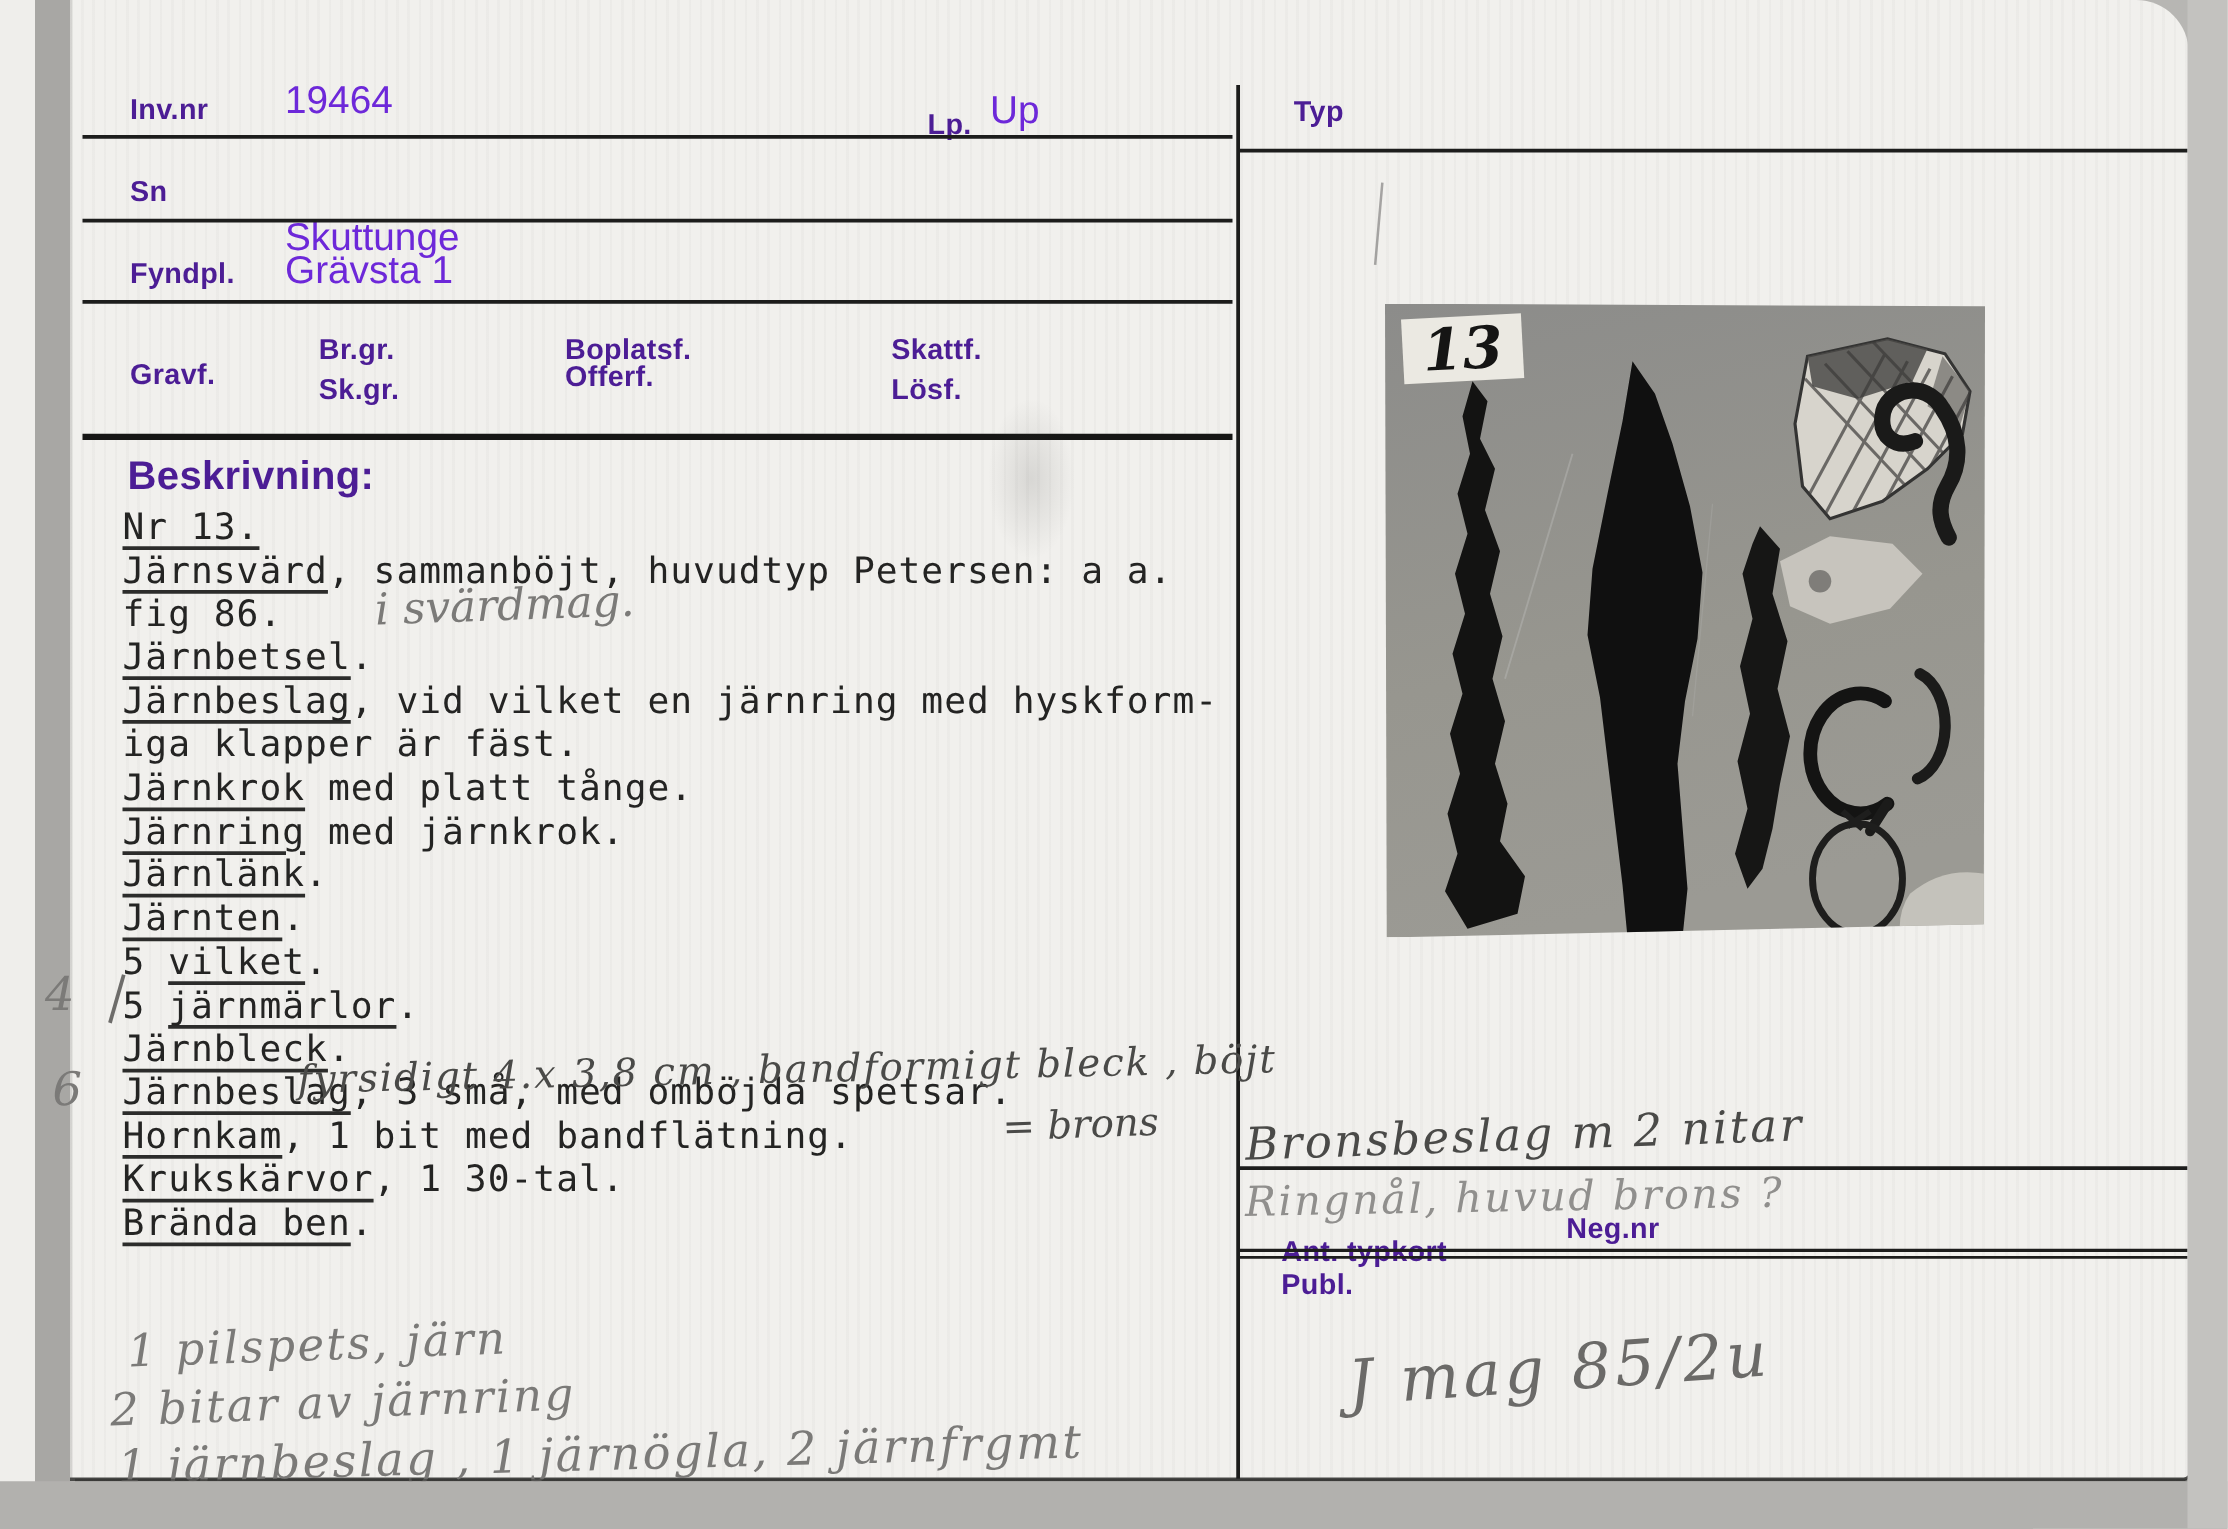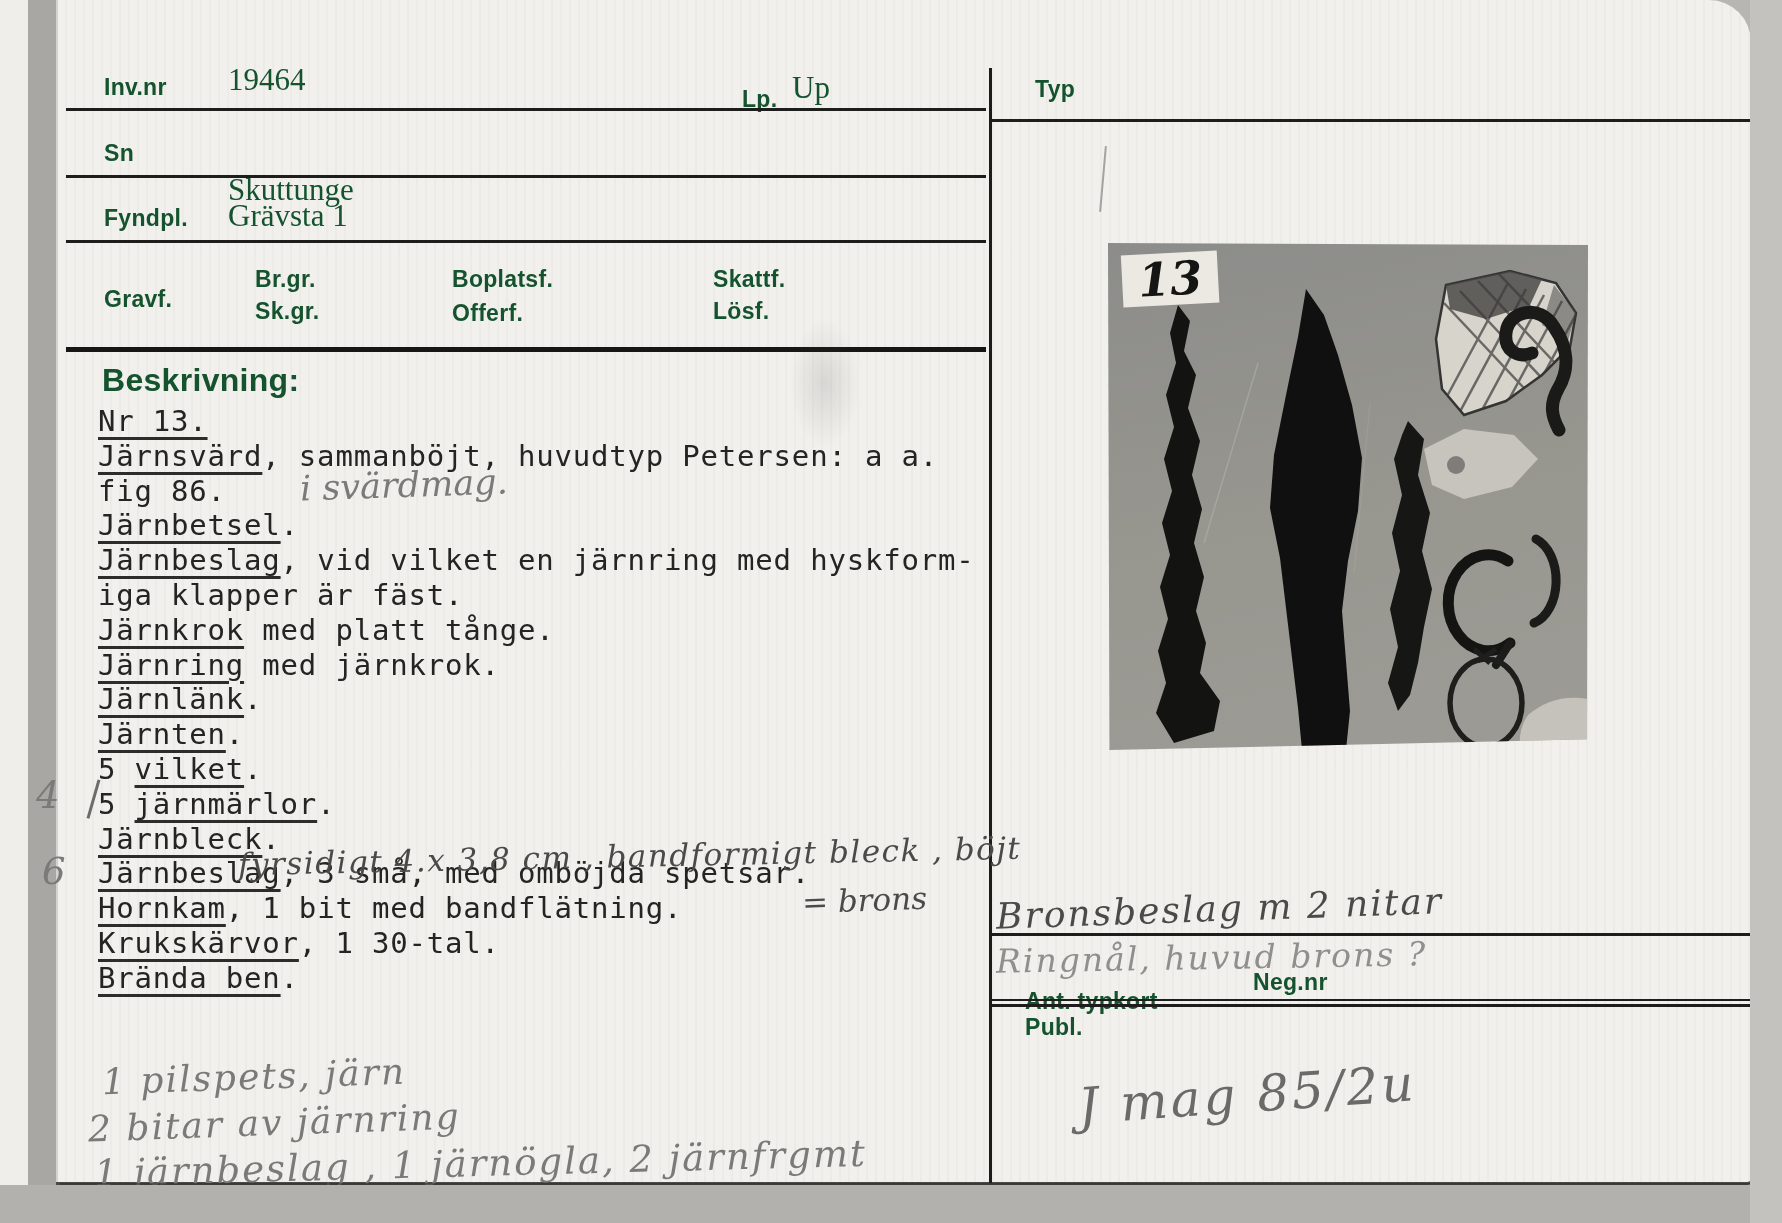--- a/index.html
+++ b/index.html
@@ -25,23 +25,23 @@
   #card .texture{
     position:absolute;left:0;top:0;right:0;bottom:0;border-radius:inherit;
     background:repeating-linear-gradient(90deg, rgba(90,90,88,.035) 0 2px, transparent 2px 9px);
     pointer-events:none;
   }
   .rule{background:#1d1d1c;height:3px;}
   .rule.thick{height:5px;background:#161615;}
   .rule.dbl{height:8px;background:linear-gradient(#1d1d1c 0 2.5px, transparent 2.5px 5.5px, #1d1d1c 5.5px 8px);}
   #divider{left:989px;top:68px;width:3px;height:1115px;background:#1c1c1b;}
   
-  .plabel{font-weight:bold;color:#14532d;font-size:23px;letter-spacing:.3px;}
-  
-  .type{font-family:Liberation Serif, serif;color:#14532d;font-size:31px;}
+  .plabel{font-weight:bold;color:#4c1d95;font-size:23px;letter-spacing:.3px;}
+  
+  .type{font-family:Liberation Sans, sans-serif;color:#6d28d9;font-size:31px;}
   #desc-lines{left:98px;top:404px;width:910px;font-family:"DejaVu Sans Mono",monospace;
     font-size:29px;line-height:34.8px;color:#242423;letter-spacing:.8px;white-space:nowrap;}
   .tline span.u{text-decoration:underline;text-decoration-thickness:3px;text-underline-offset:6px;text-decoration-color:#2c2c2b;}
   .tline span.strike{text-decoration:line-through;text-decoration-thickness:3px;}
   .tline span.u.strike{text-decoration:underline line-through;text-decoration-thickness:3px;text-underline-offset:6px;}
   
   .hand{font-family:"DejaVu Serif",serif;font-style:italic;white-space:nowrap;}
   .pencil{color:#7b7a78;}
   .pencil-dark{color:#4a4a48;}
   .pencil-light{color:#908f8d;}
@@ -75,21 +75,21 @@
 <div class="abs rule" style="left:66px;top:175px;width:920px;"></div>
 
 <div class="abs plabel" style="left:104px;top:205px;">Fyndpl.</div>
 <div class="abs type" style="left:228px;top:198px;">Grävsta 1</div>
 <div class="abs rule" style="left:66px;top:240px;width:920px;"></div>
 
 <div class="abs plabel" style="left:104px;top:286px;">Gravf.</div>
 <div class="abs plabel" style="left:255px;top:266px;">Br.gr.</div>
 <div class="abs plabel" style="left:255px;top:298px;">Sk.gr.</div>
 <div class="abs plabel" style="left:452px;top:266px;">Boplatsf.</div>
-<div class="abs plabel" style="left:452px;top:300px;">Offerf.</div>
+<div class="abs plabel" style="left:452px;top:288px;">Offerf.</div>
 <div class="abs plabel" style="left:713px;top:266px;">Skattf.</div>
 <div class="abs plabel" style="left:713px;top:298px;">Lösf.</div>
 <div class="abs rule thick" style="left:66px;top:347px;width:920px;"></div>
 
 <div class="abs" id="divider"></div>
 <div class="abs plabel" style="left:1035px;top:76px;">Typ</div>
 <div class="abs rule" style="left:992px;top:119px;width:758px;"></div>
 
 <div class="abs plabel" style="left:102px;top:362px;font-size:32px;">Beskrivning:</div>
 <div class="abs" id="desc-lines">

